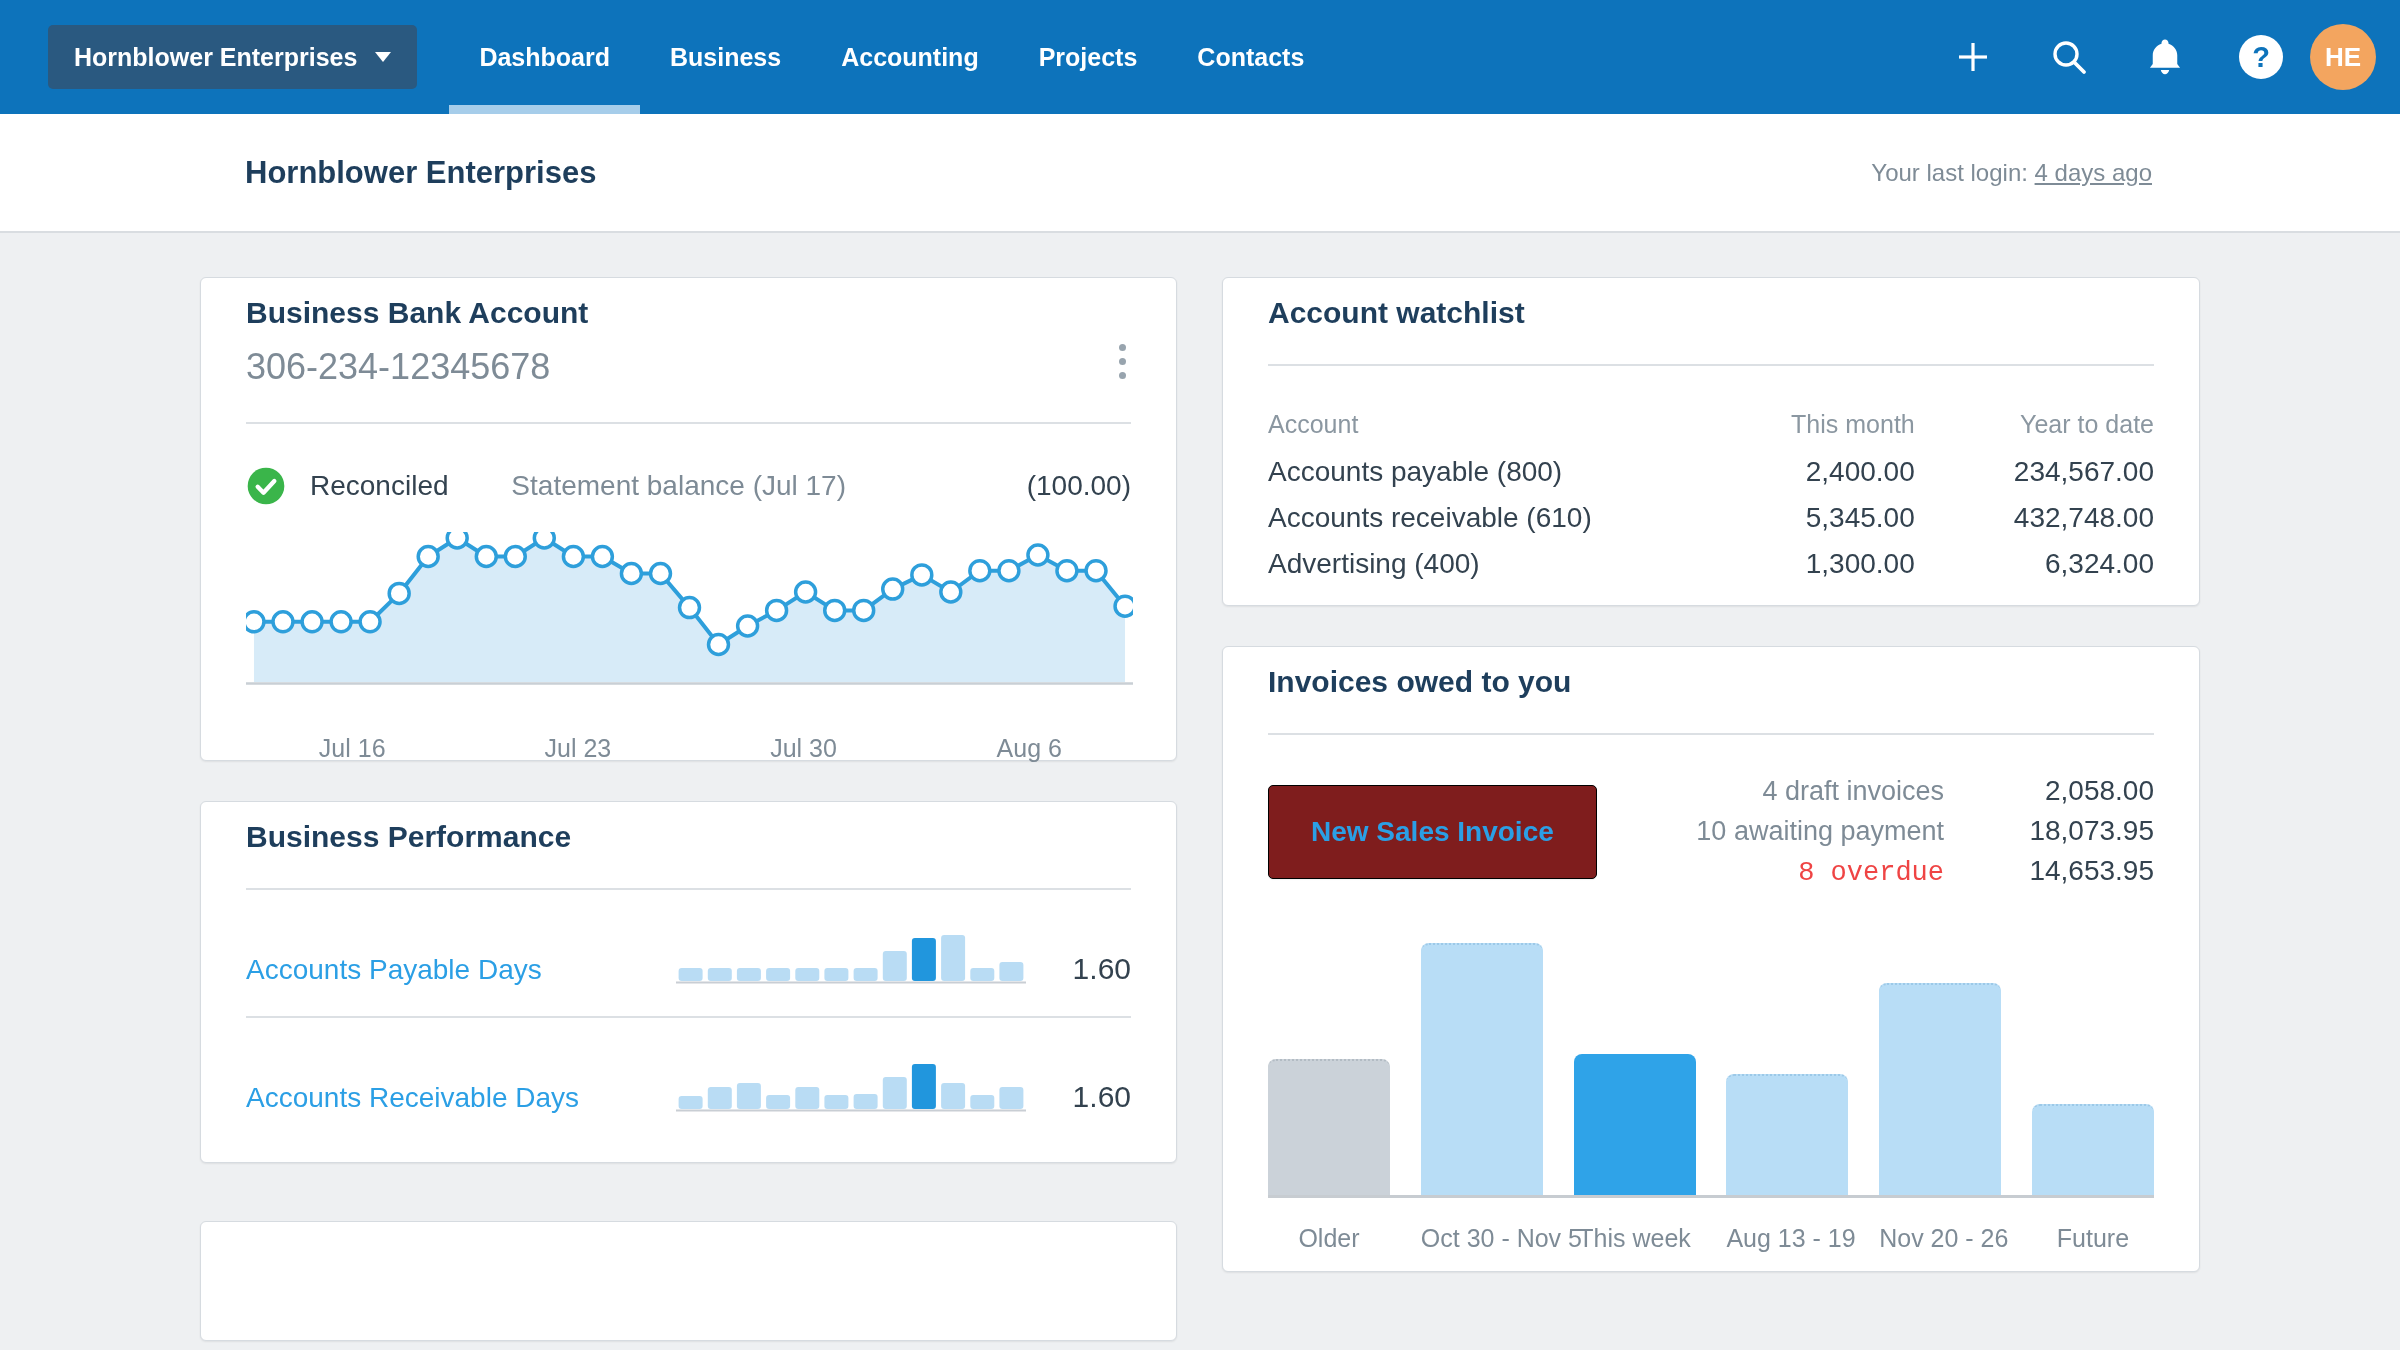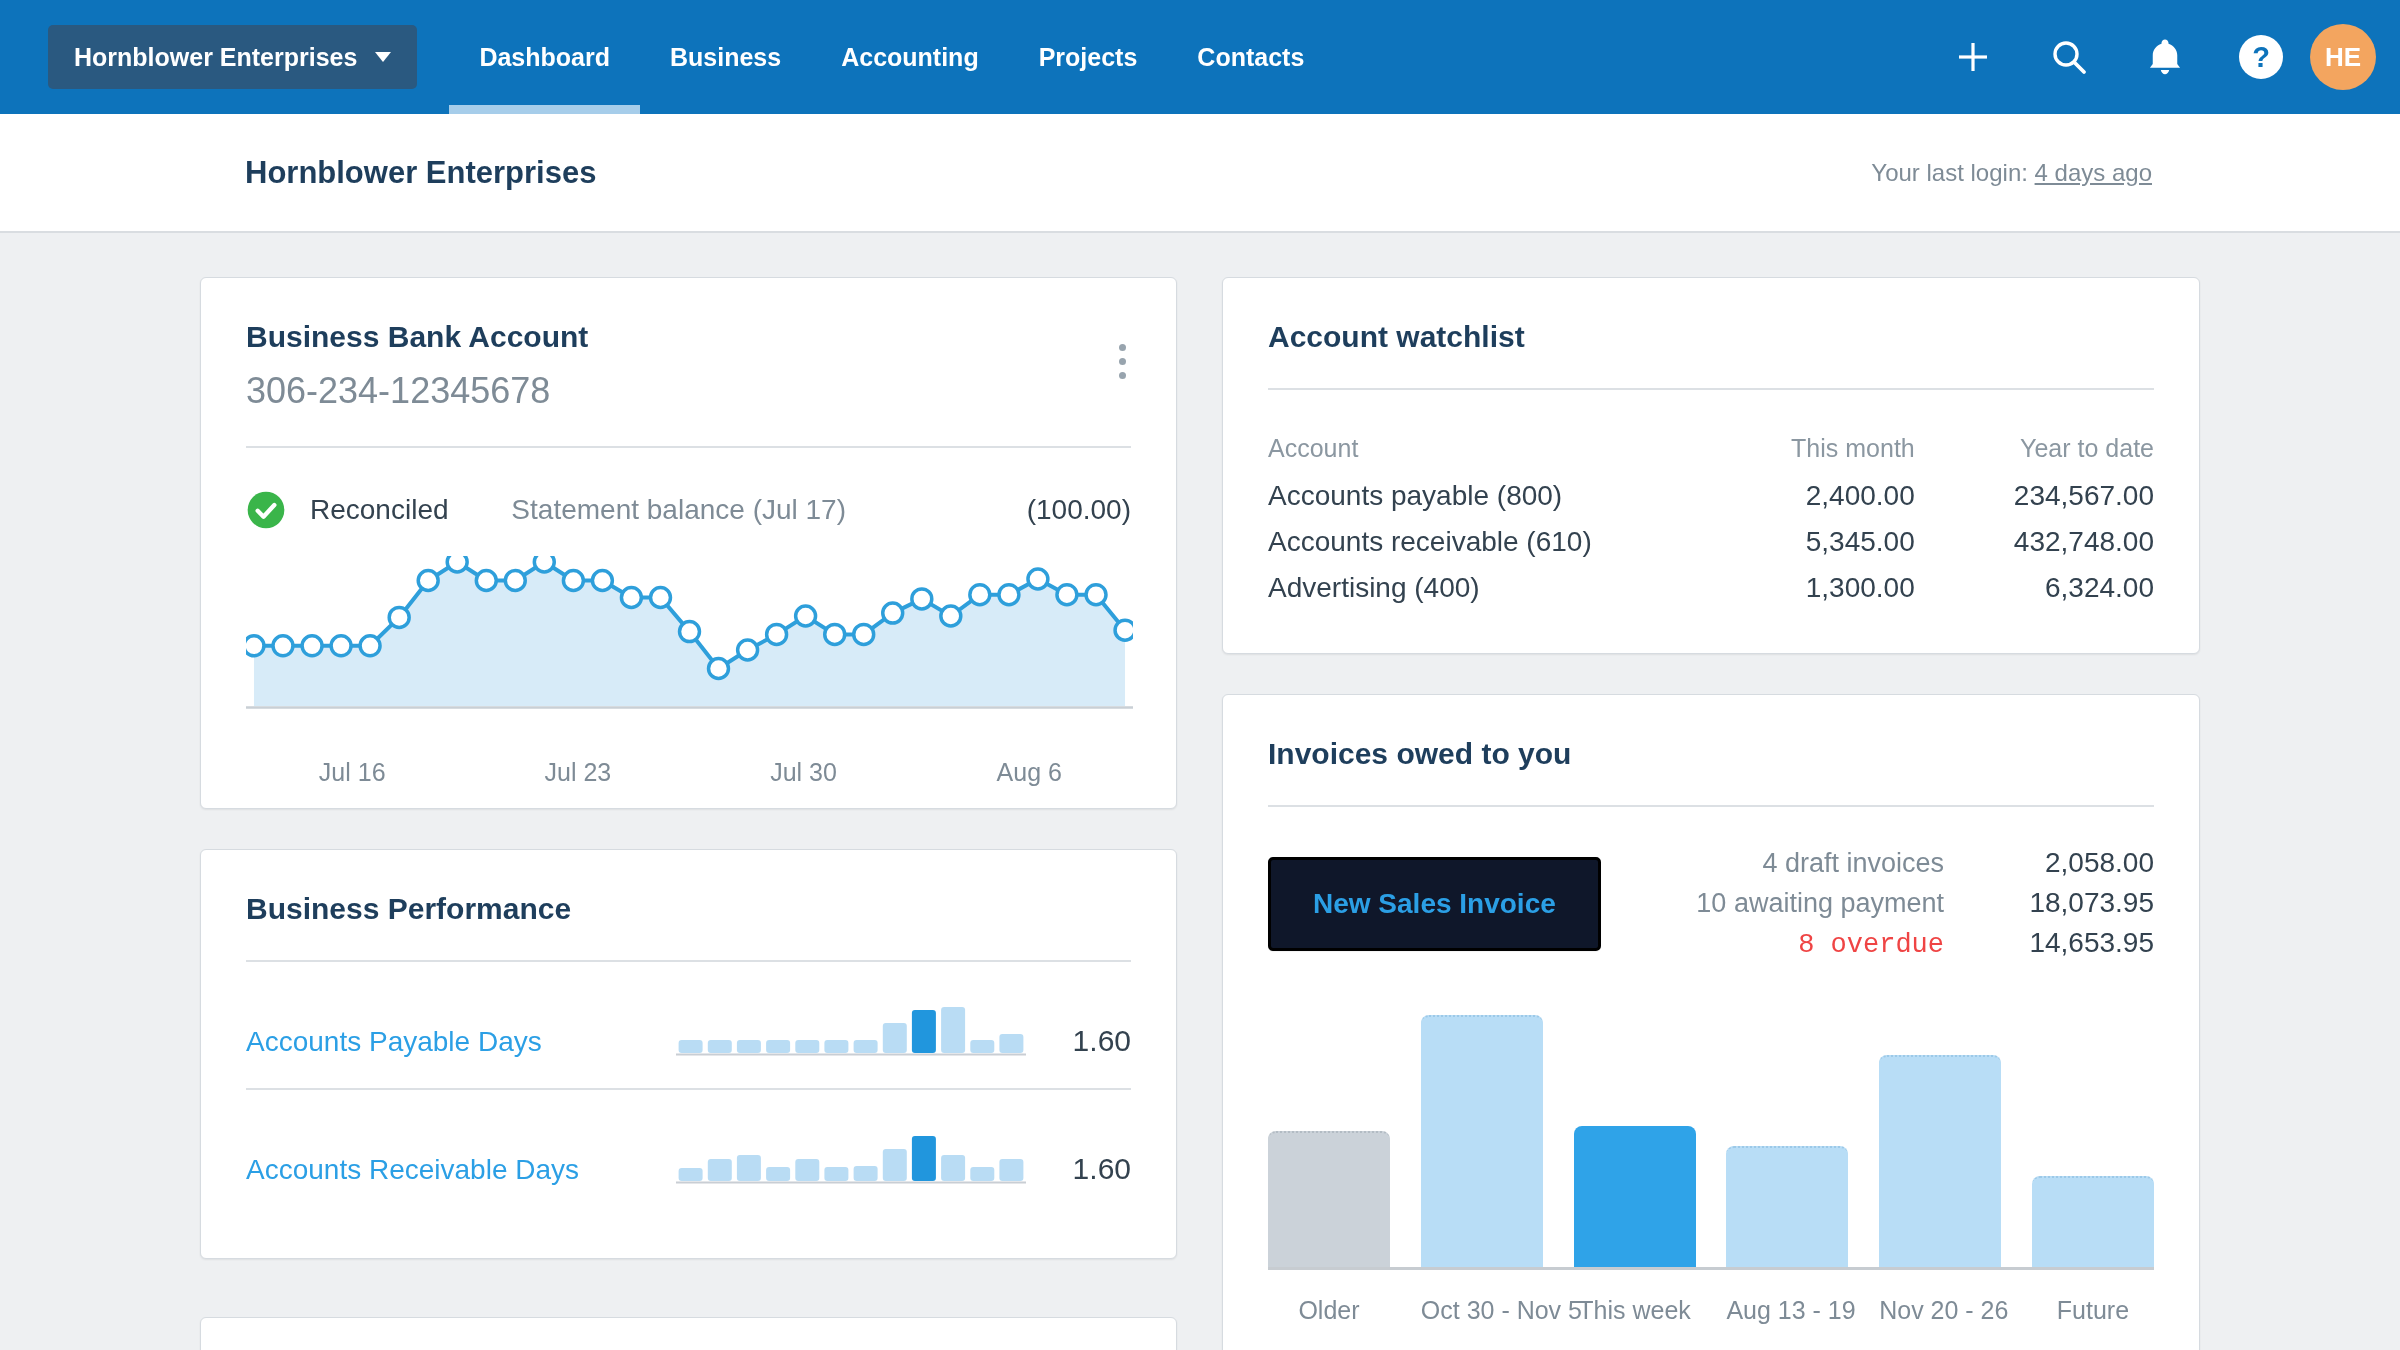--- a/index.html
+++ b/index.html
@@ -23,21 +23,21 @@
   
   .page-header { height:119px; background:#FFFFFF; border-bottom:2px solid #D9DDE1; display:flex; align-items:center; padding:0 248px 0 245px; }
   .page-title { font-size:31px; font-weight:bold; color:#1E3E5C; }
   .last-login { margin-left:auto; font-size:24px; color:#7E8B96; }
   .last-login a { color:#7E8B96; text-decoration:underline; cursor:pointer; }
 
   
   .content { display:flex; padding:44px 200px 0 200px; gap:45px; align-items:flex-start; }
   .col-left { width:977px; display:flex; flex-direction:column; }
   .col-right { width:978px; display:flex; flex-direction:column; }
-  .card { background:#FFFFFF; border:1px solid #D6DBE0; border-radius:6px; box-shadow:0 1px 2px rgba(0,0,0,0.07); padding:42px 45px; position:relative; }
+  .card { background:#FFFFFF; border:1px solid #D6DBE0; border-radius:6px; box-shadow:0 1px 2px rgba(0,0,0,0.07); padding:18px 45px; position:relative; }
   .card-title { font-size:30px; font-weight:bold; color:#1E3E5C; }
   .card-divider { border:none; border-top:2px solid #DCE0E4; margin:34px 0 0 0; }
 
   
   .bank-sub { font-size:36px; color:#7E8B96; margin-top:16px; }
   .kebab { position:absolute; top:58px; right:42px; display:flex; flex-direction:column; gap:7px; padding:8px; cursor:pointer; }
   .kebab i { width:7px; height:7px; border-radius:50%; background:#98A4AE; }
   .recon-row { display:flex; align-items:center; margin-top:42px; }
   .recon-label { font-size:28px; color:#33424F; margin-left:24px; }
   .balance-label { margin-left:auto; font-size:28px; color:#7E8B96; }
@@ -56,21 +56,21 @@
   
   .watch-table { margin-top:44px; width:100%; border-collapse:collapse; }
   .watch-table th { font-size:25px; font-weight:normal; color:#8B97A1; padding-bottom:10px; }
   .watch-table td { font-size:28px; color:#33424F; padding:7px 0; }
   .watch-table .c1 { text-align:left; width:46%; }
   .watch-table .c2 { text-align:right; width:27%; }
   .watch-table .c3 { text-align:right; width:27%; }
 
   
   .inv-action-row { display:flex; margin-top:40px; }
-  .new-invoice-btn { align-self:center; background:#0f172a; border:3px solid #000000; border-radius:5px; box-shadow:0 1px 1px rgba(0,0,0,0.05); padding:0 42px; height:94px; display:flex; align-items:center; cursor:pointer; }
+  .new-invoice-btn { align-self:center; background:#7f1d1d; border:1px solid #000000; border-radius:5px; box-shadow:0 1px 1px rgba(0,0,0,0.05); padding:0 42px; height:94px; display:flex; align-items:center; cursor:pointer; }
   .new-invoice-btn span { font-size:28px; font-weight:bold; color:#2B9FE5; }
   .inv-stats { margin-left:auto; display:flex; flex-direction:column; gap:8px; }
   .inv-stat { display:flex; justify-content:flex-end; align-items:baseline; }
   .inv-stat .lbl { font-size:27px; color:#7E8B96; cursor:pointer; }
   .inv-stat .lbl.overdue { color:#ef4444;font-family:Liberation Mono, monospace; }
   .inv-stat .val { font-size:28px; color:#33424F; min-width:170px; text-align:right; margin-left:40px; }
   .inv-chart { display:flex; justify-content:space-between; align-items:flex-end; height:252px; margin-top:58px; border-bottom:3px solid #C7CCD1; }
   .inv-bar { width:122px; border-radius:8px 8px 0 0; }
   .inv-bar.light { background:#B8DDF6; border-top:2px dotted #9CC9E8; }
   .inv-bar.gray  { background:#CBD2D9; border-top:2px dotted #B3BCC4; }

